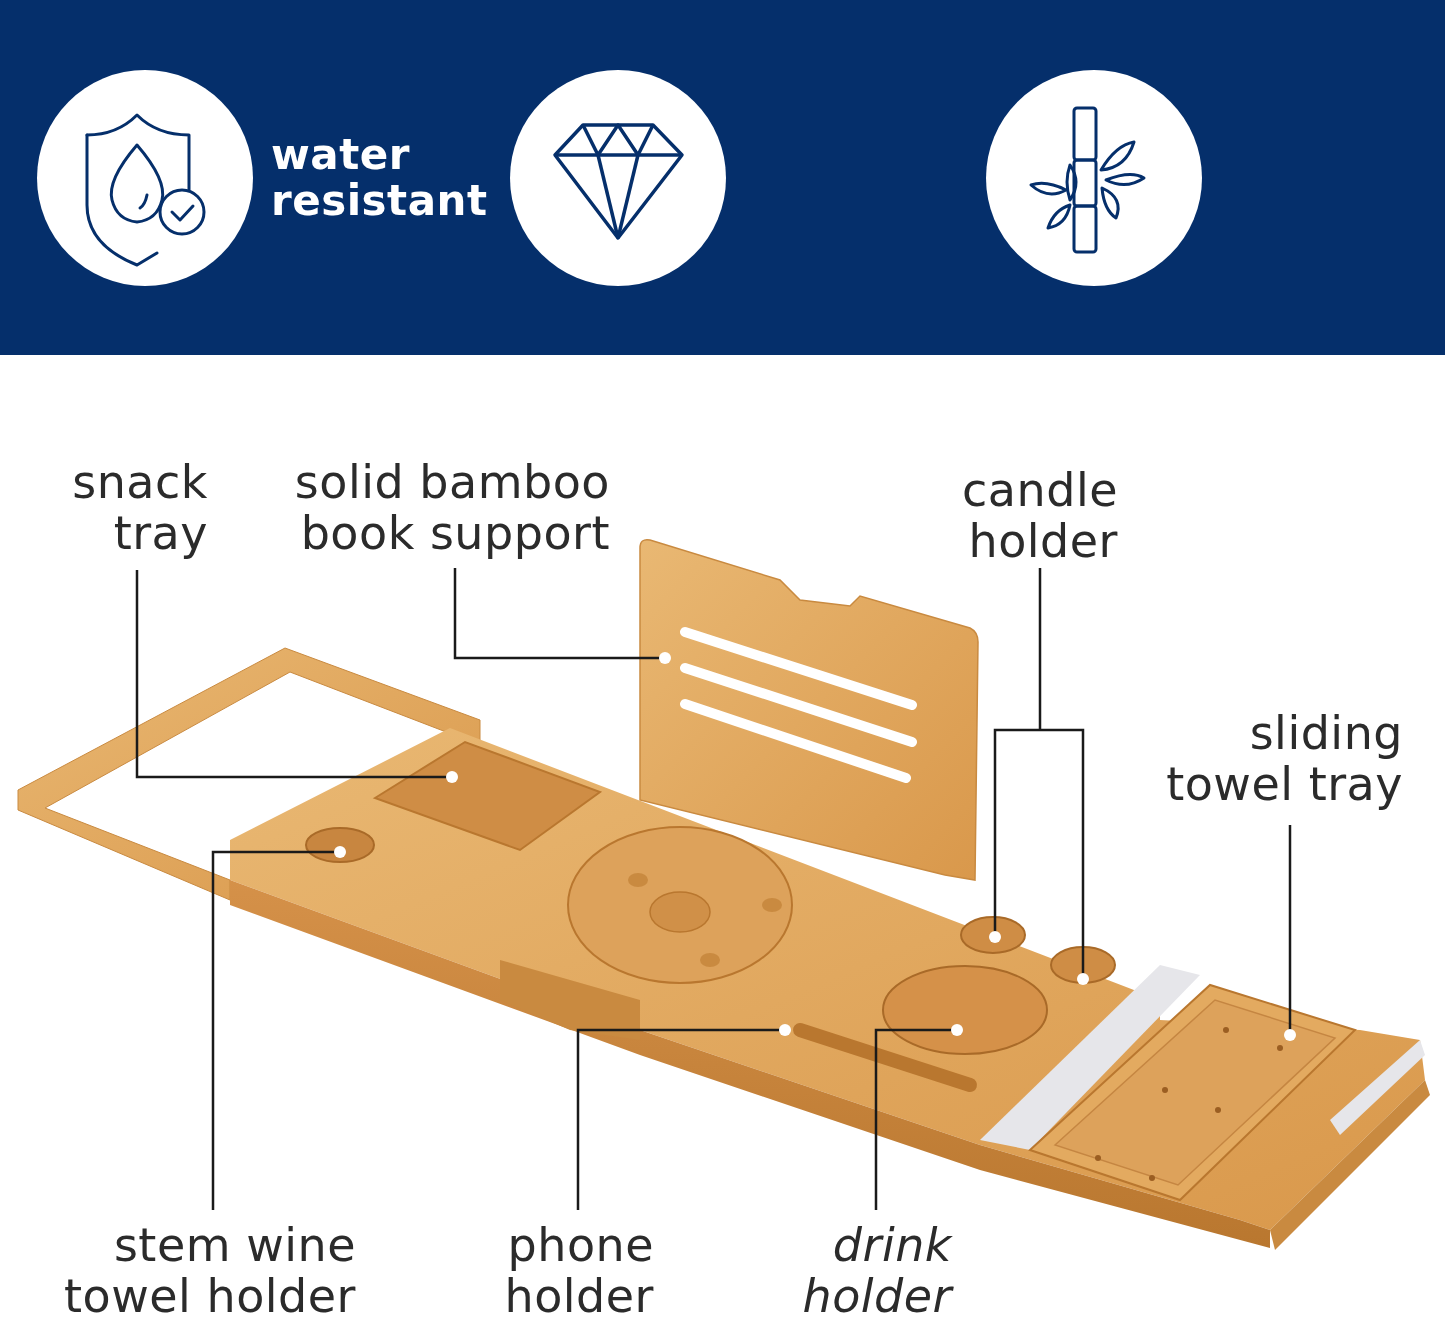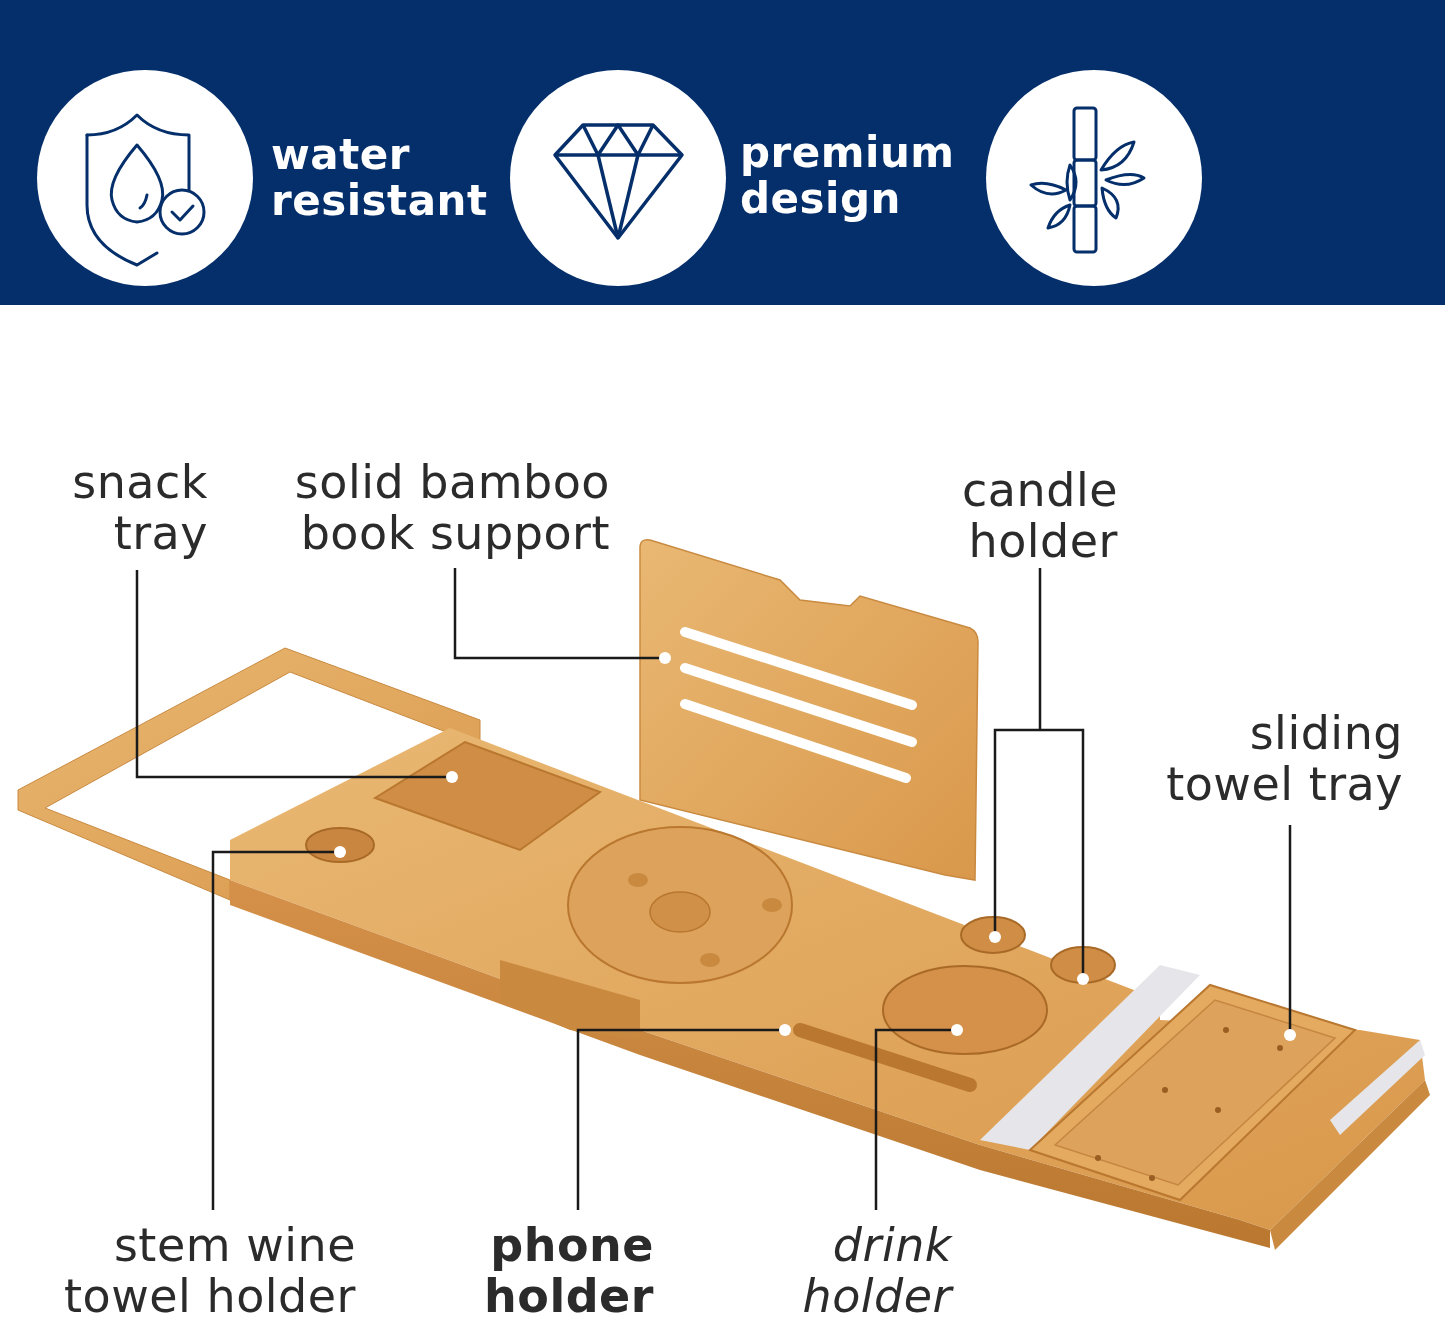--- a/index.html
+++ b/index.html
@@ -1,17 +1,17 @@
 <!DOCTYPE html>
 <html><head>
 <meta charset="utf-8">
 <style>
   html, body { margin:0; padding:0; }
   body { width:1445px; height:1324px; position:relative; overflow:hidden; background:#ffffff; font-family:"DejaVu Sans", sans-serif; }
-  .banner { position:absolute; left:0; top:0; width:1445px; height:305px; background:#052f6b; }
+  .banner { position:absolute; left:0; top:0; width:1445px; height:355px; background:#052f6b; }
   .feature-circle { position:absolute; width:216px; height:216px; border-radius:50%; background:#ffffff; top:70px; }
   .feature-circle svg { position:absolute; left:0; top:0; width:216px; height:216px; }
   .feature-text { position:absolute; color:#ffffff; font-weight:bold; font-size:42px; line-height:46px; letter-spacing:0.5px; white-space:pre-line; }
   .stage { position:absolute; left:0; top:355px; width:1445px; height:857px; }
   .stage svg { position:absolute; left:0; top:0; }
   .label { position:absolute; color:#2b2b2b; font-size:46px; line-height:51px; white-space:pre-line; letter-spacing:0.5px; }
   .right { text-align:right; }
 </style>
 </head>
 <body>
@@ -36,22 +36,20 @@
     <svg viewBox="0 0 216 216">
       <g fill="none" stroke="#052f6b" stroke-width="3.5" stroke-linejoin="round">
         <path d="M45 85 L73 55 L143 55 L172 85 L108 168 Z"></path>
         <line x1="45" y1="85" x2="172" y2="85"></line>
         <path d="M73 55 L88 85 L108 55 L128 85 L143 55"></path>
         <line x1="88" y1="85" x2="108" y2="168"></line>
         <line x1="128" y1="85" x2="108" y2="168"></line>
       </g>
     </svg>
   </div>
-  <div class="feature-text" style="left:740px; top:130px;">premium
-design</div>
 
   <div class="feature-circle" style="left:986px;">
     <svg viewBox="0 0 216 216">
       <g fill="none" stroke="#052f6b" stroke-width="3" stroke-linejoin="round">
         <rect x="88" y="38" width="22" height="52" rx="3"></rect>
         <rect x="88" y="90" width="22" height="46" rx="3"></rect>
         <rect x="88" y="136" width="22" height="46" rx="3"></rect>
         <path d="M115 100 Q130 75 148 72 Q140 98 115 100 Z"></path>
         <path d="M120 110 Q145 100 158 108 Q140 120 120 110 Z"></path>
         <path d="M116 118 Q118 140 130 148 Q138 128 116 118 Z"></path>
@@ -147,17 +145,17 @@
   <div class="label right" style="left:30px; top:102px; width:178px;">snack
 tray</div>
   <div class="label right" style="left:240px; top:102px; width:370px;">solid bamboo
 book support</div>
   <div class="label right" style="left:900px; top:110px; width:218px;">candle
 holder</div>
   <div class="label right" style="left:1100px; top:353px; width:303px;">sliding
 towel tray</div>
   <div class="label right" style="left:20px; top:865px; width:336px;">stem wine
 towel holder</div>
-  <div class="label right" style="left:450px; top:865px; width:204px;font-weight:bold;">phone
+  <div class="label right" style="left:450px; top:865px; width:204px;">phone
 holder</div>
   <div class="label right" style="left:760px; top:865px; width:192px;font-style:italic;">drink
 holder</div>
 </div>
 
 </body></html>

